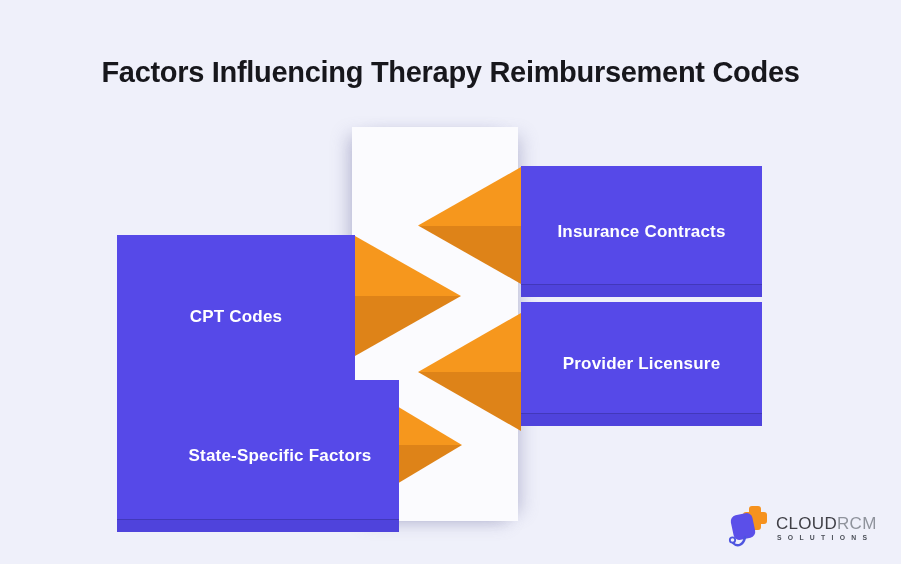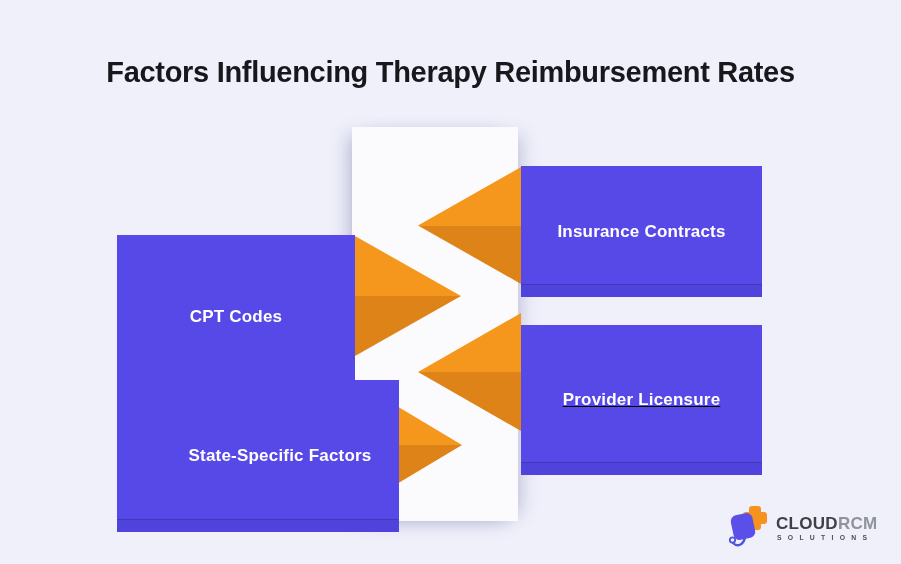--- a/index.html
+++ b/index.html
@@ -33,50 +33,50 @@
     position:relative; z-index:2; color:var(--label-color);
     font-size:17px; font-weight:700; letter-spacing:.2px; text-align:left;
   }
   .box-edge{
     position:absolute; left:0; right:0; bottom:0; height:12px;
     background:var(--box-purple-dark); opacity:.85; border-top:1px solid rgba(0,0,0,.18);
   }
   .box-cpt{left:117px; top:235px; width:238px; height:164px;}
   .box-state{left:117px; top:380px; width:238px; height:152px;padding-left:44px;}
   .box-insurance{left:521px; top:166px; width:241px; height:131px;}
-  .box-provider{left:521px; top:325px; width:241px; height:150px;text-decoration:underline;}
+  .box-provider{left:521px; top:302px; width:241px; height:124px;}
   .arrow{position:absolute; z-index:2;}
   .arrow .half{width:100%; height:50%;}
   .arrow .half.light{background:var(--arrow-light);}
   .arrow .half.dark{background:var(--arrow-dark);}
   .arrow.point-right{clip-path:polygon(0 0, 100% 50%, 0 100%);}
   .arrow.point-left{clip-path:polygon(100% 0, 0 50%, 100% 100%);}
   .arrow-cpt{left:355px; top:236px; width:106px; height:120px;}
   .arrow-state{left:355px; top:381px; width:107px; height:128px;}
   .arrow-insurance{left:418px; top:167px; width:103px; height:117px;}
   .arrow-provider{left:418px; top:313px; width:103px; height:118px;}
   .logo{
     position:absolute; left:728px; top:504px; height:48px; z-index:4;
     display:flex; align-items:center; gap:7px;
   }
   .logo-text{display:flex; flex-direction:column; align-items:flex-start;}
-  .logo-word{font-size:17px; font-weight:700; letter-spacing:.3px; line-height:1.05; white-space:nowrap;}
+  .logo-word{font-size:17px; font-weight:400; letter-spacing:.3px; line-height:1.05; white-space:nowrap;}
   .logo-word .primary{color:var(--logo-text-dark);}
   .logo-word .secondary{color:var(--logo-text-gray);}
   .logo-sub{
     font-size:6.8px; font-weight:700; letter-spacing:6.3px; color:var(--logo-sub-gray);
     margin-top:2px; margin-left:1px; white-space:nowrap;
   }
 </style>
 </head>
 <body>
 
 <div class="canvas">
 
-  <div class="title">Factors Influencing Therapy Reimbursement Rates</div>
+  <div class="title">Factors Influencing Therapy Reimbursement Codes</div>
 
   <div class="center-strip"></div>
 
   <div class="arrow point-right arrow-cpt">
     <div class="half light"></div>
     <div class="half dark"></div>
   </div>
   <div class="arrow point-right arrow-state">
     <div class="half light"></div>
     <div class="half dark"></div>

